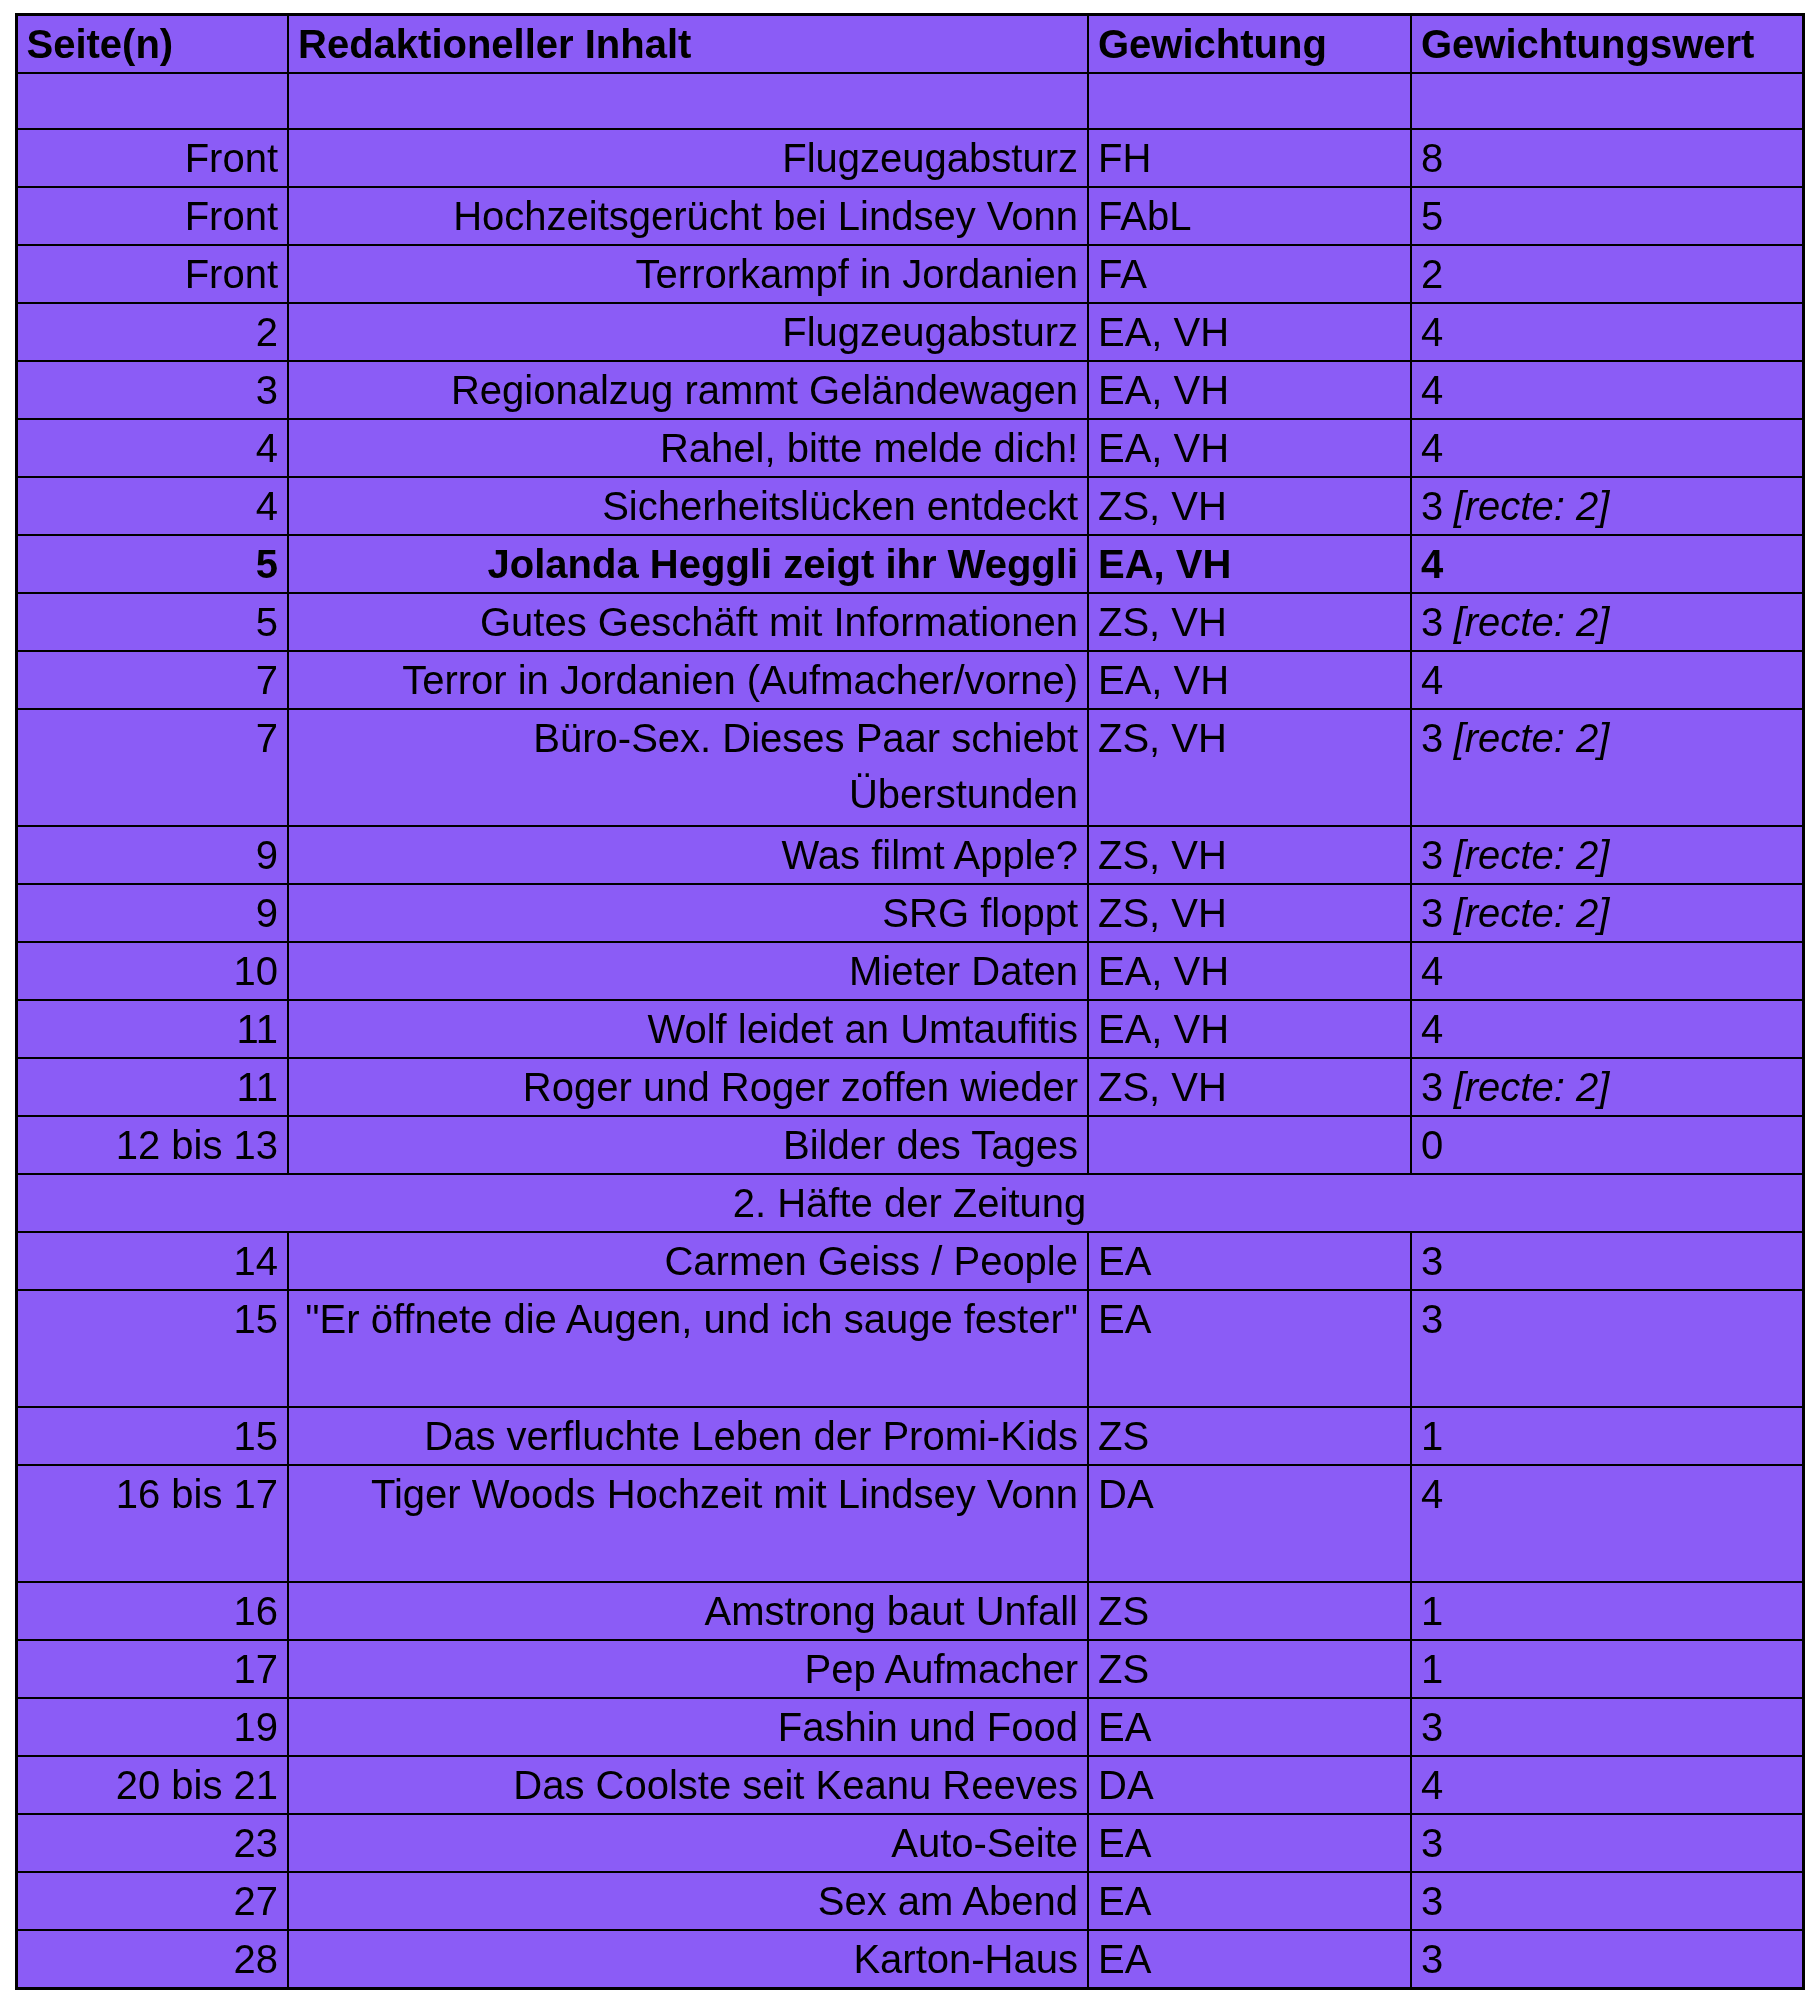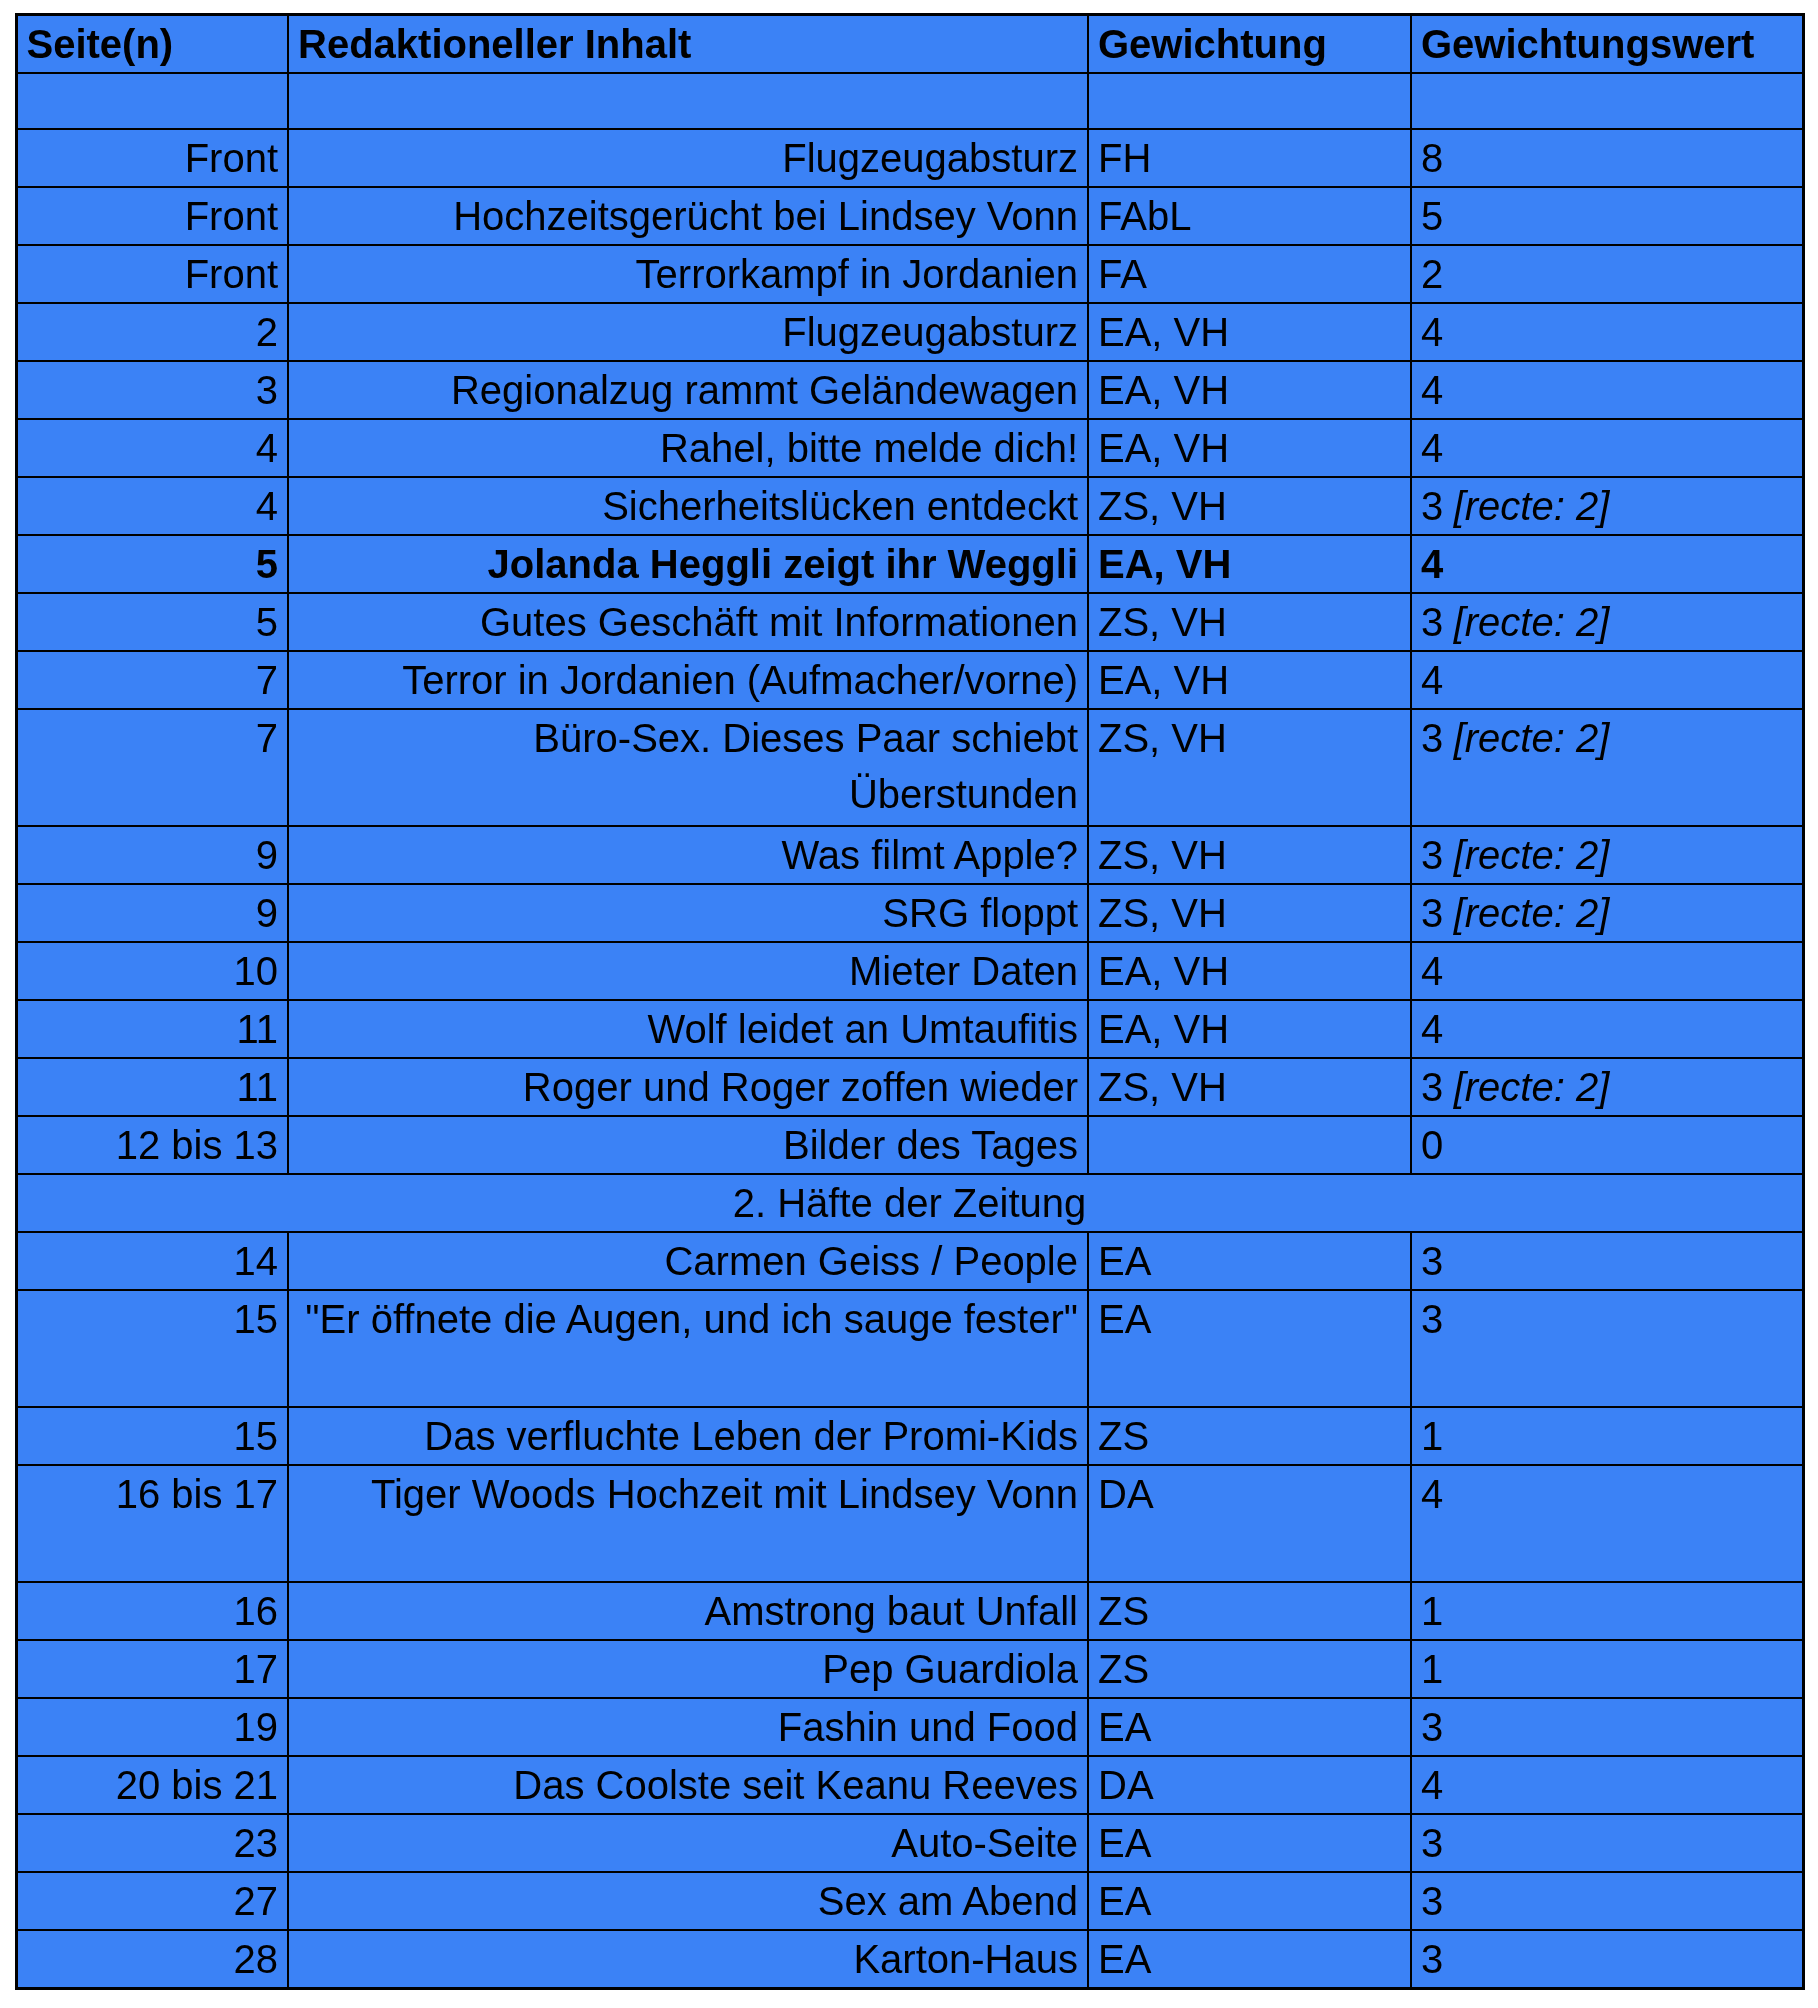--- a/index.html
+++ b/index.html
@@ -15,21 +15,21 @@
     color: #000000;
   }
   .page {
     padding: 12.7px 0 0 14.5px;
   }
   table.gw-table {
     border-collapse: collapse;
     table-layout: fixed;
     width: 1786px;
     border: 3.6px solid #000000;
-    background: #3b82f6;
+    background: #8b5cf6;
   }
   col.c-seite      { width: 272px; }
   col.c-inhalt     { width: 800px; }
   col.c-gewichtung { width: 323px; }
   col.c-wert       { width: 392px; }
 
   th, td {
     border: 2.7px solid #000000;
     font-size: 40px;
     line-height: 1.4;
@@ -215,21 +215,21 @@
           <td class="col-wert">4</td>
         </tr>
         <tr class="normal">
           <td class="col-seite">16</td>
           <td class="col-inhalt">Amstrong baut Unfall</td>
           <td class="col-gewichtung">ZS</td>
           <td class="col-wert">1</td>
         </tr>
         <tr class="normal">
           <td class="col-seite">17</td>
-          <td class="col-inhalt">Pep Guardiola</td>
+          <td class="col-inhalt">Pep Aufmacher</td>
           <td class="col-gewichtung">ZS</td>
           <td class="col-wert">1</td>
         </tr>
         <tr class="normal">
           <td class="col-seite">19</td>
           <td class="col-inhalt">Fashin und Food</td>
           <td class="col-gewichtung">EA</td>
           <td class="col-wert">3</td>
         </tr>
         <tr class="normal">

